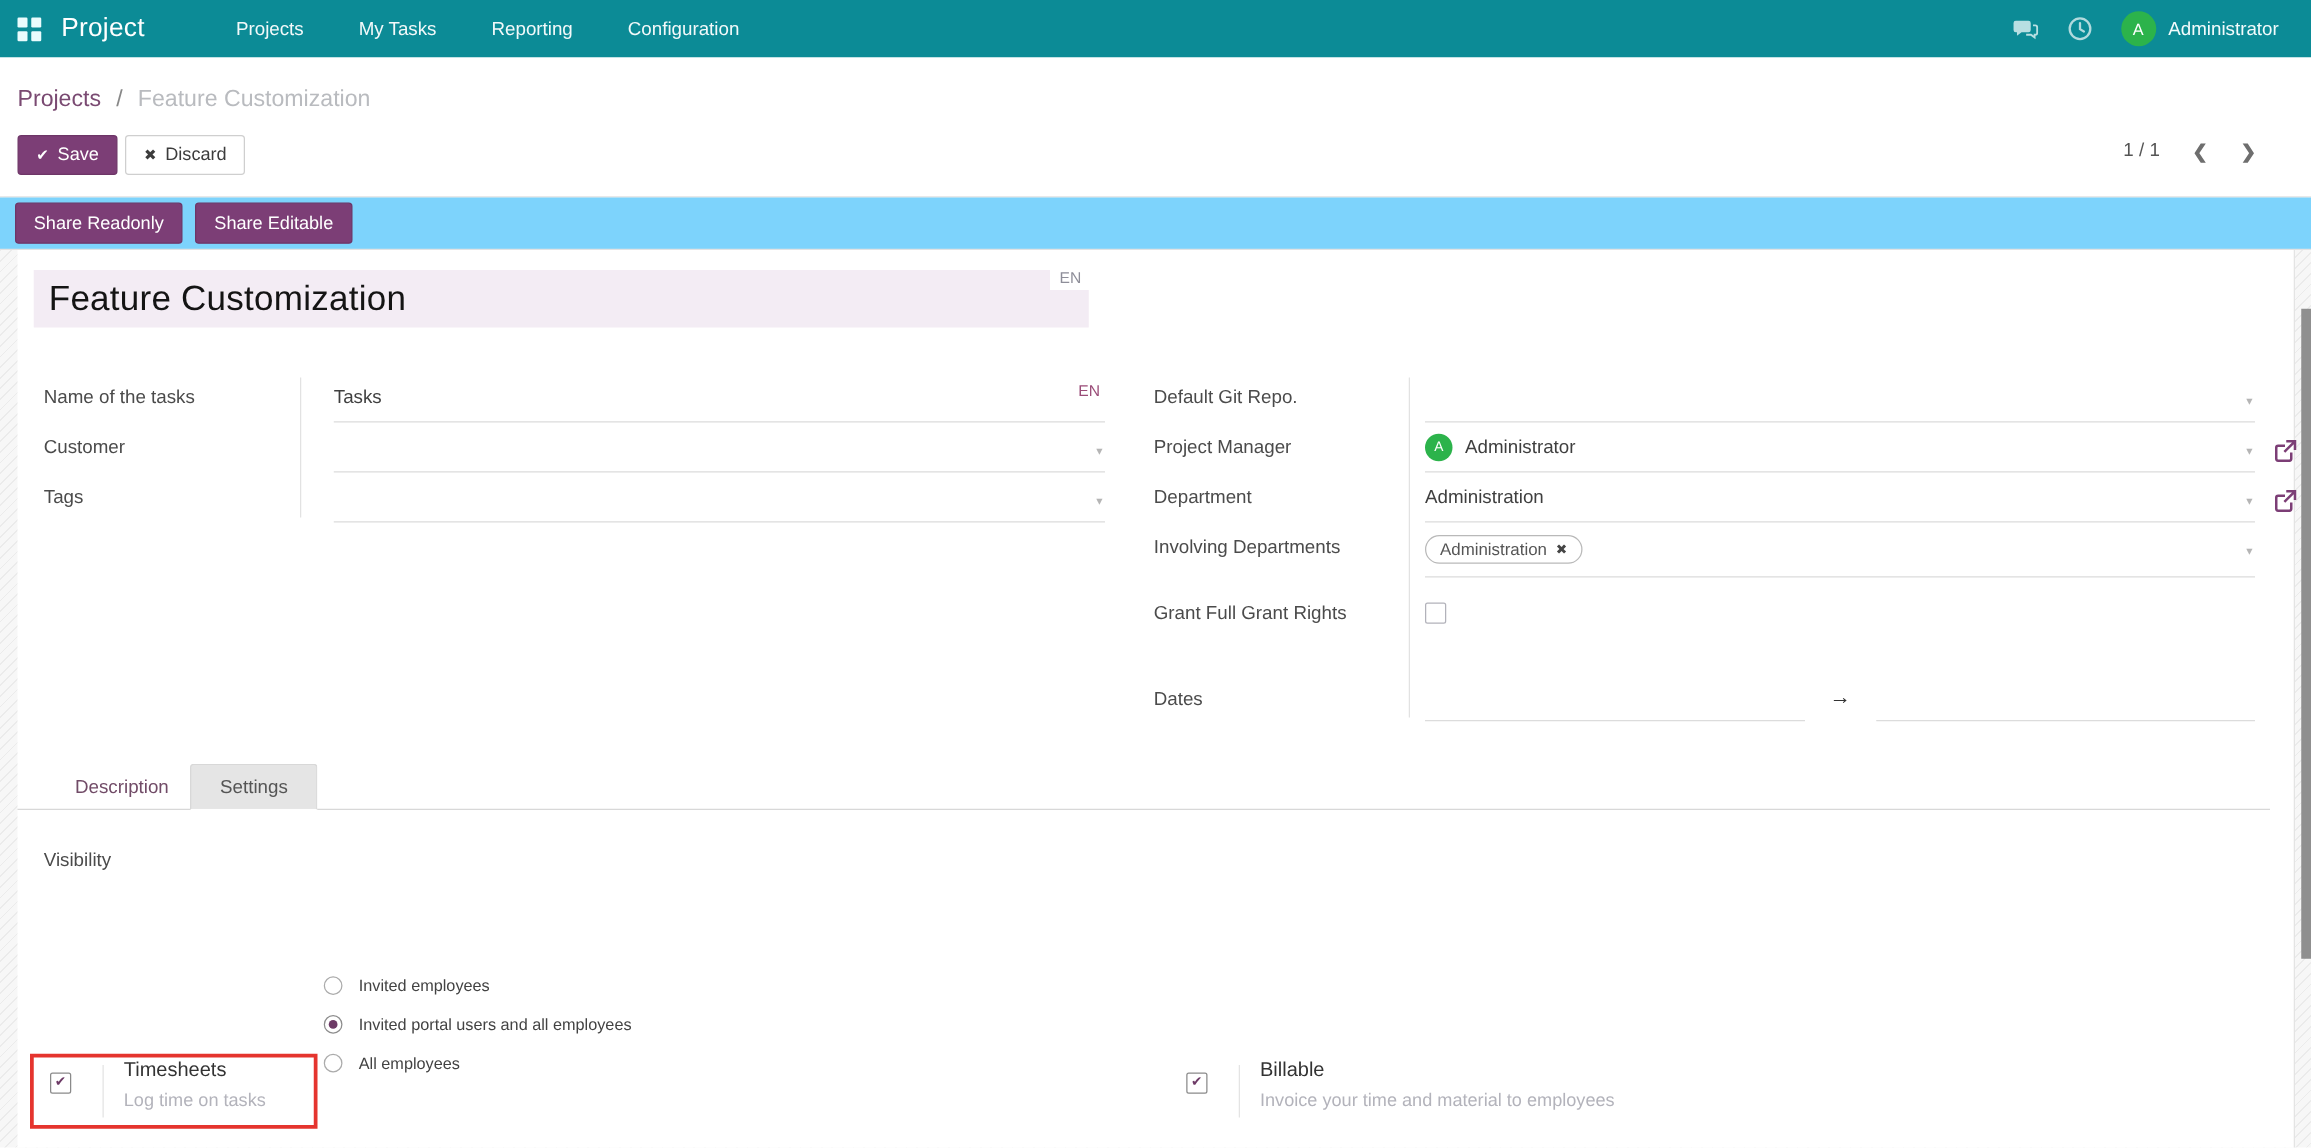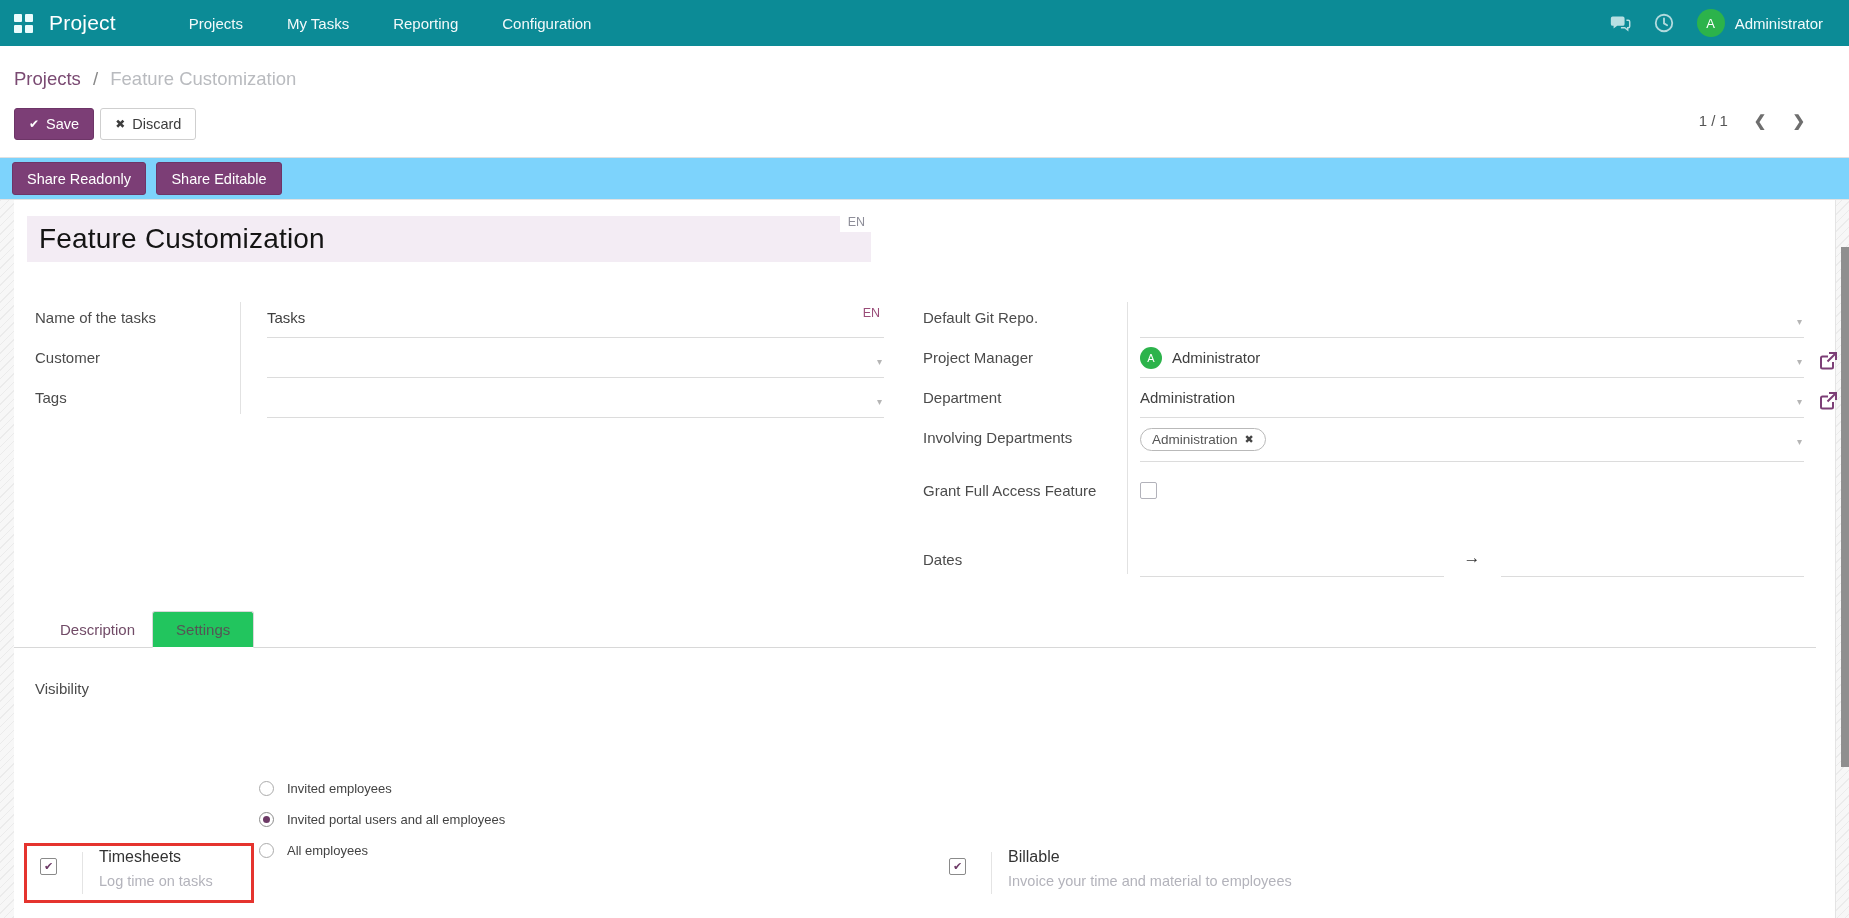--- a/index.html
+++ b/index.html
@@ -81,21 +81,21 @@
   .date-wrap { display:flex; align-items:center; width:100%; }
   .date-input { flex:1; border-bottom:1px solid #dcdcdc; height:30px; cursor:text; }
   .date-arrow { padding:0 20px; color:#333; font-size:17px; margin-top:-8px; }
 
   
   .notebook { position:absolute; left:0; top:408px; width:1802px; height:40px;
     border-bottom:1px solid #d8d8d8; display:flex; align-items:flex-end; padding-left:29px; }
   .tab { font-size:15px; padding:9px 17px; cursor:pointer; }
   .tab.inactive { color:#714b67; }
   .tab.active { color:#555; border:1px solid #d8d8d8; border-bottom:1px solid #fff;
-    border-radius:3px 3px 0 0; background:#22c55e; margin-bottom:-1px; padding:9px 23px; }
+    border-radius:3px 3px 0 0; background:#e5e5e5; margin-bottom:-1px; padding:9px 23px; }
 
   
   .vis-group { position:absolute; left:21px; top:474px; width:849px; }
   .vis-group .vsep { left:205px; top:2px; height:96px; }
   .vis-label { position:absolute; left:0; top:6px; font-size:15px; color:#4b4b4b; }
   .radio-list { margin-left:224px; padding-top:3px; }
   .radio-row { display:flex; align-items:center; height:31px; gap:13px; cursor:pointer; }
   .radio { width:15px; height:15px; border-radius:50%; border:1px solid #ababab; background:#fff;
     flex:none; display:flex; align-items:center; justify-content:center; }
   .radio.selected { border-color:#8d8d8d; }
@@ -248,21 +248,21 @@
         <div class="ffield">
           <span class="tag-pill">
             <span>Administration</span>
             <span class="tag-x">✖</span>
           </span>
           <span class="caret" style="bottom:14px;">▾</span>
         </div>
       </div>
 
       <div class="frow" style="height:78px;">
-        <div class="flabel" style="width:190px; padding-top:18px;">Grant Full Access Feature</div>
+        <div class="flabel" style="width:190px; padding-top:18px;">Grant Full Grant Rights</div>
         <div class="ffield noline" style="align-items:flex-start; padding-top:20px;">
           <div class="checkbox"></div>
         </div>
       </div>
 
       <div class="frow" style="height:44px;">
         <div class="flabel" style="width:190px;">Dates</div>
         <div class="ffield noline">
           <div class="date-wrap">
             <div class="date-input"></div>

